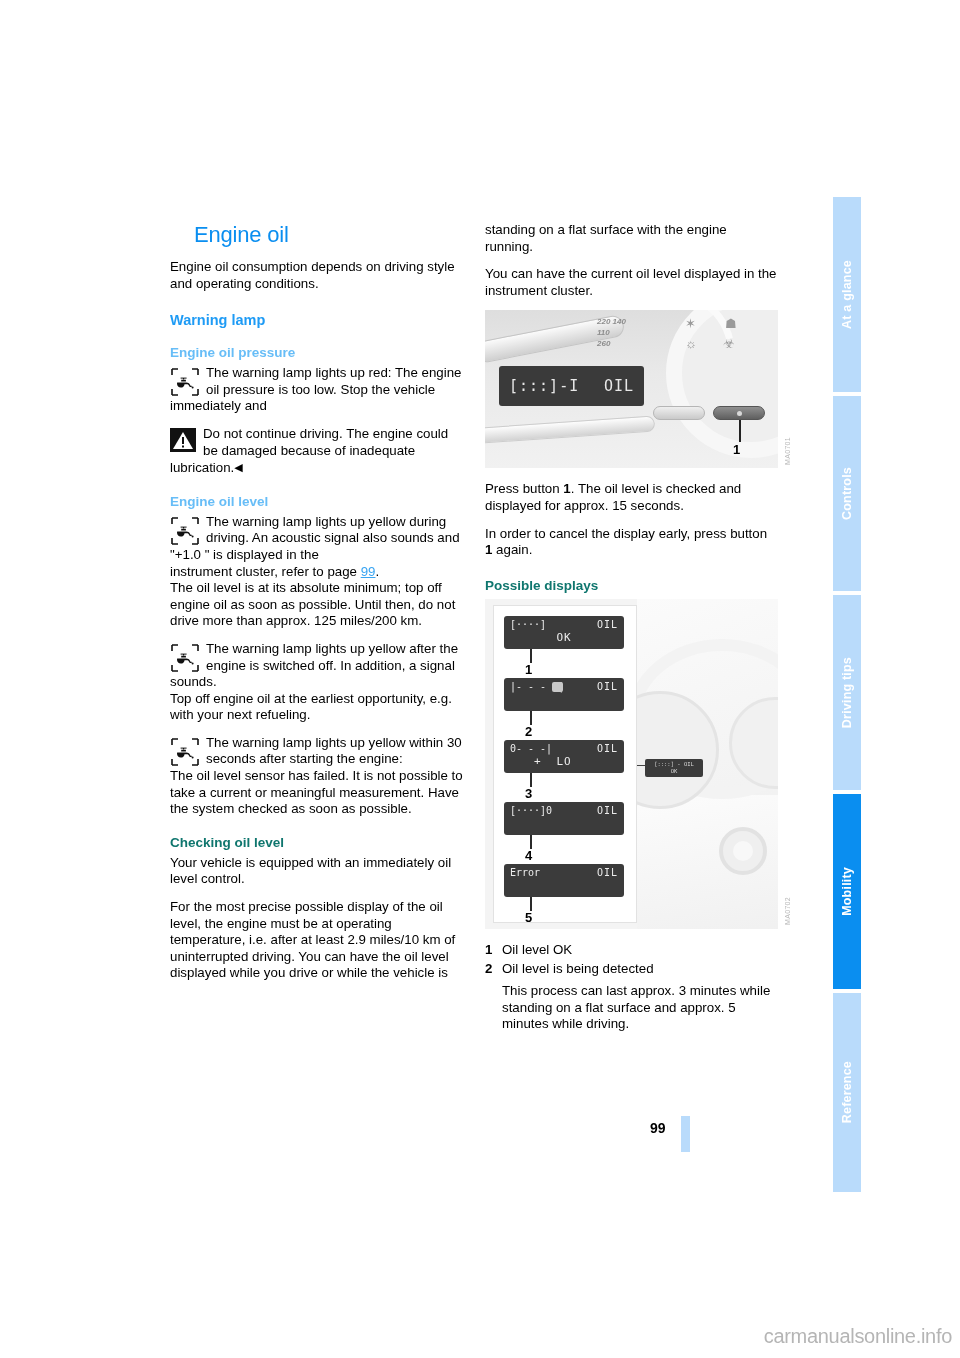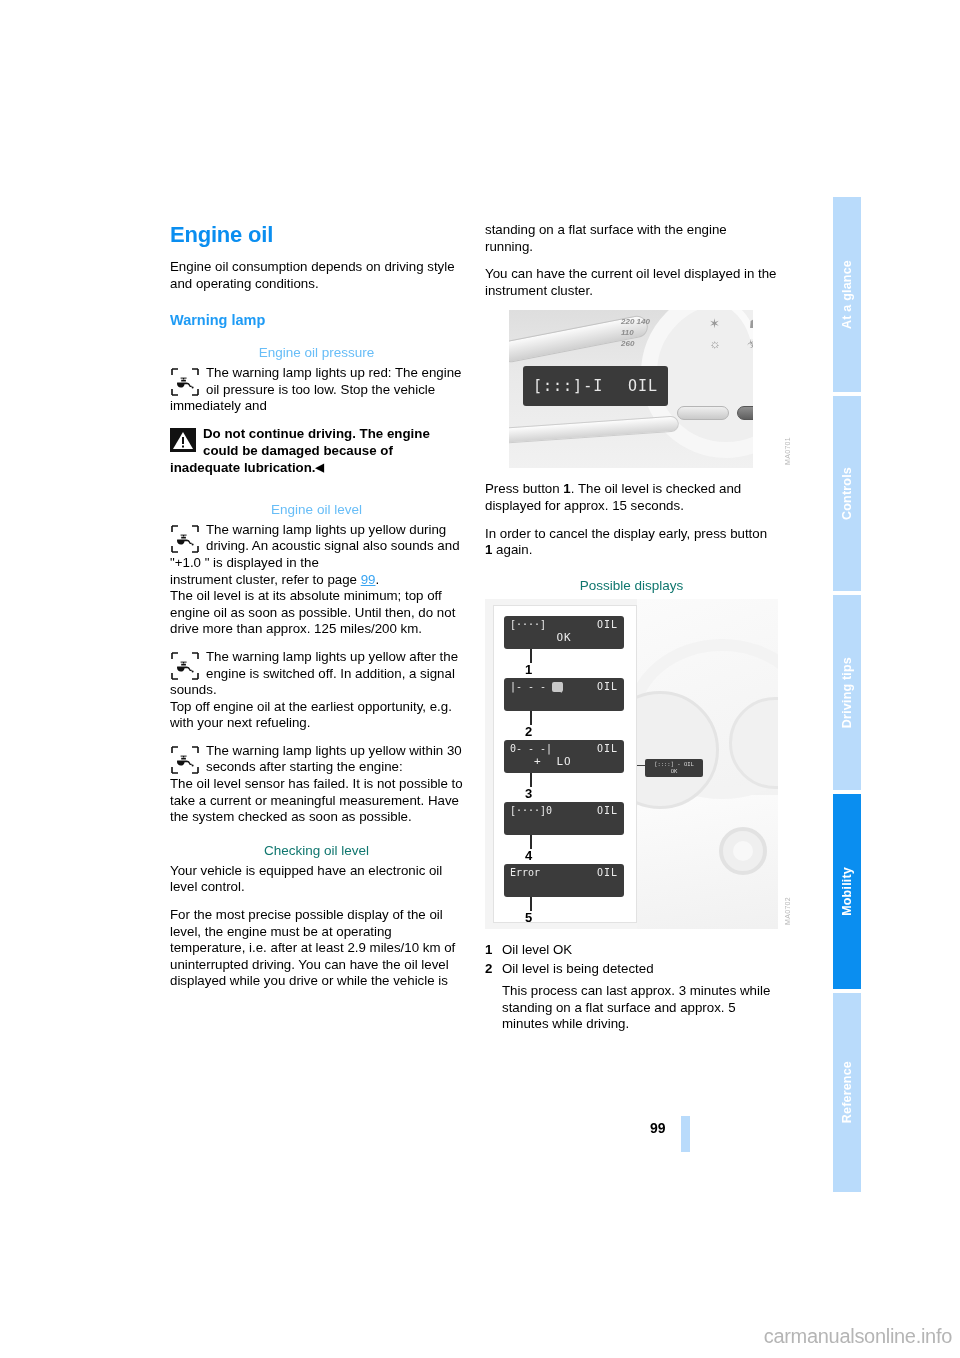--- a/index.html
+++ b/index.html
@@ -34,38 +34,38 @@
   .tab.active .tab-label { color: #ffffff; }
 
   
   .col { position: absolute; width: 293px; }
   .col-left  { left: 170px; top: 222px; }
   .col-right { left: 485px; top: 222px; }
 
   h1.title {
     color: #0a8ef0;
     font-size: 22px;
-    font-weight: bold;
+    font-weight: normal;
     letter-spacing: -0.2px;
     margin-bottom: 11px;
+    margin-left: 24px;
   }
   h2.sub {
     color: #1e9bf5;
     font-size: 14.5px;
     font-weight: bold;
     margin-top: 20px;
     margin-bottom: 9px;
   }
   h3.sub3 {
     color: #67bdf7;
     font-size: 13.5px;
-    font-weight: normal;
+    font-weight: bold;
     margin-top: 17px;
     margin-bottom: 5px;
-    text-align: center;
   }
   h3.sub3.dark { color: #0f766e; }
   p {
     font-size: 13.3px;
     line-height: 16.6px;
     color: #000;
     margin-bottom: 11px;
   }
   p.tight { margin-bottom: 0; }
   .lnk { color: #3aa5f2; }
@@ -86,36 +86,36 @@
   .icon-oil svg { display: block; width: 30px; height: 30px; }
 
   
   .note { margin-top: 11px; margin-bottom: 11px; }
   .note .icon-warn {
     float: left;
     width: 26px; height: 24px;
     margin: 2px 7px 0 0;
   }
   .note .icon-warn svg { display:block; width:26px; height:24px; }
-  .note p { margin-bottom: 8px; font-weight: bold; }
+  .note p { margin-bottom: 0; }
   .endmark { font-size: 11px; vertical-align: 1px; }
 
   
   .figure { position: relative; margin: 6px 0 13px 0; }
   .fig-code {
     position: absolute; right: -13px; bottom: 4px;
     writing-mode: vertical-rl; transform: rotate(180deg);
     font-size: 7px; color: #b8b8b8; letter-spacing: 0.3px;
   }
 
   
   .fig-cluster {
-    width: 244px; height: 158px;
+    width: 293px; height: 158px;
     background: linear-gradient(180deg,#dedede 0%,#e9e9e9 40%,#f1f1f1 100%);
-    position: relative; overflow: hidden; margin-left: 24px;
+    position: relative; overflow: hidden;
   }
   .cl-wheelrim {
     position:absolute; left:-10px; top:18px; width:150px; height:22px;
     background: linear-gradient(180deg,#fbfbfb,#cfcfcf);
     border-radius: 12px; transform: rotate(-11deg);
     border:1px solid #c4c4c4;
   }
   .cl-wheelrim2 {
     position:absolute; left:-20px; top:112px; width:190px; height:16px;
     background: linear-gradient(180deg,#fdfdfd,#d2d2d2);
@@ -361,21 +361,21 @@
             <path d="M10.6 10.6 h6 v1 h-6 z"></path>
             <circle cx="22.6" cy="20.6" r="1"></circle>
           </g>
         </svg>
       </span>
       <p>The warning lamp lights up yellow within 30 seconds after starting the engine:</p>
     </div>
     <p style="margin-top:0">The oil level sensor has failed. It is not possible to take a current or meaningful measurement. Have the system checked as soon as possible.</p>
 
     <h3 class="sub3 dark">Checking oil level</h3>
-    <p>Your vehicle is equipped have an electronic oil level control.</p>
+    <p>Your vehicle is equipped with an immediately oil level control.</p>
     <p>For the most precise possible display of the oil level, the engine must be at operating temperature, i.e. after at least 2.9 miles/10 km of uninterrupted driving. You can have the oil level displayed while you drive or while the vehicle is</p>
   </div>
 
   <div class="col col-right">
 
     <p>standing on a flat surface with the engine running.</p>
     <p>You can have the current oil level displayed in the instrument cluster.</p>
 
     <div class="figure">
       <div class="fig-cluster">

